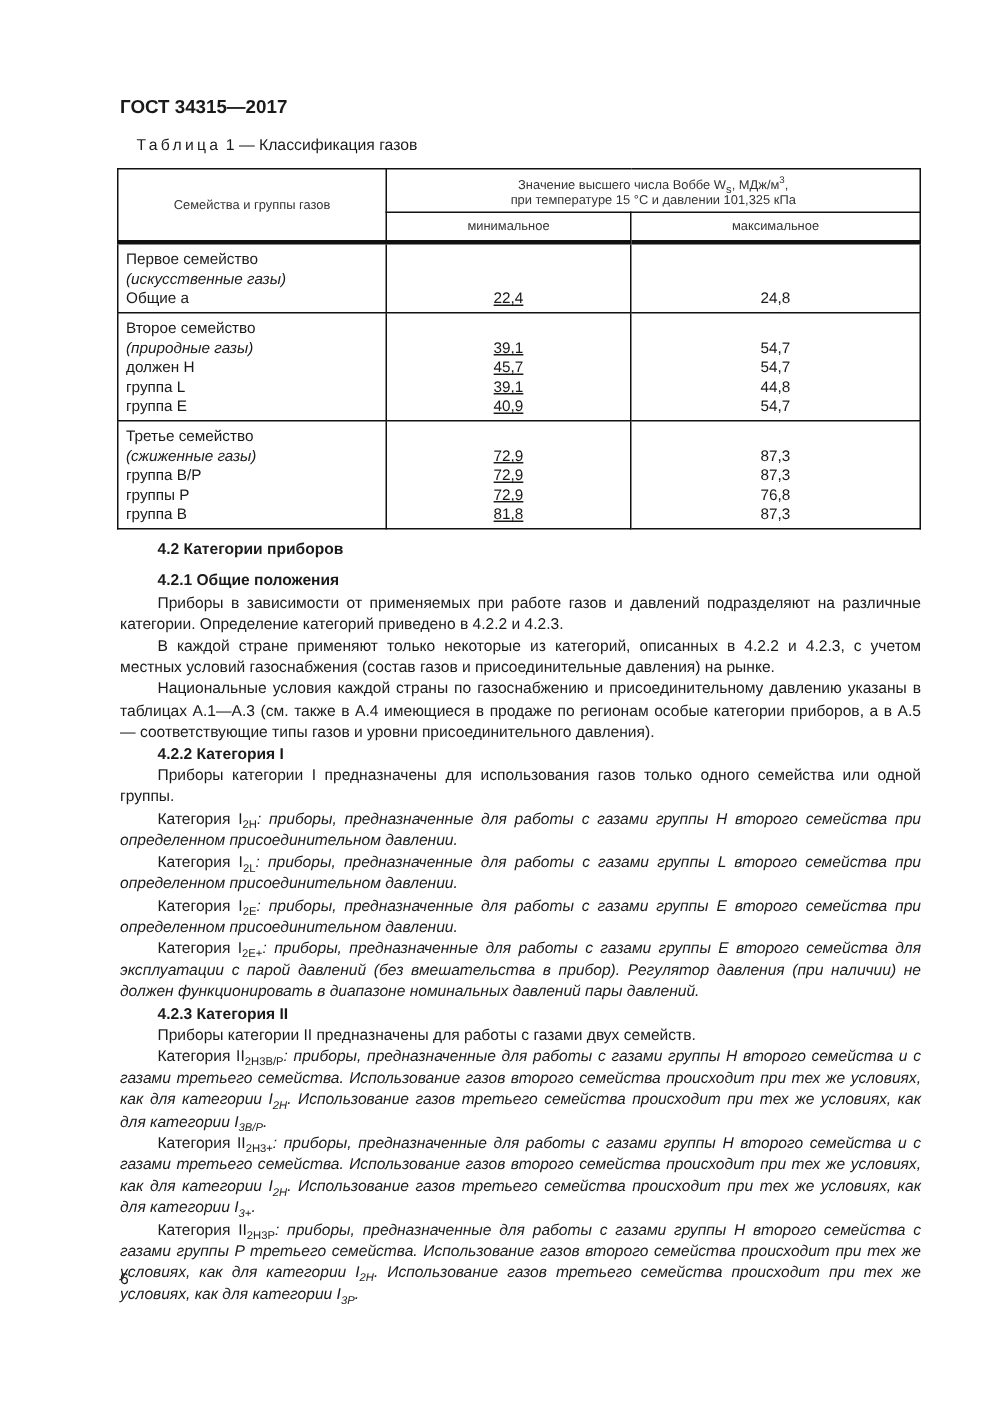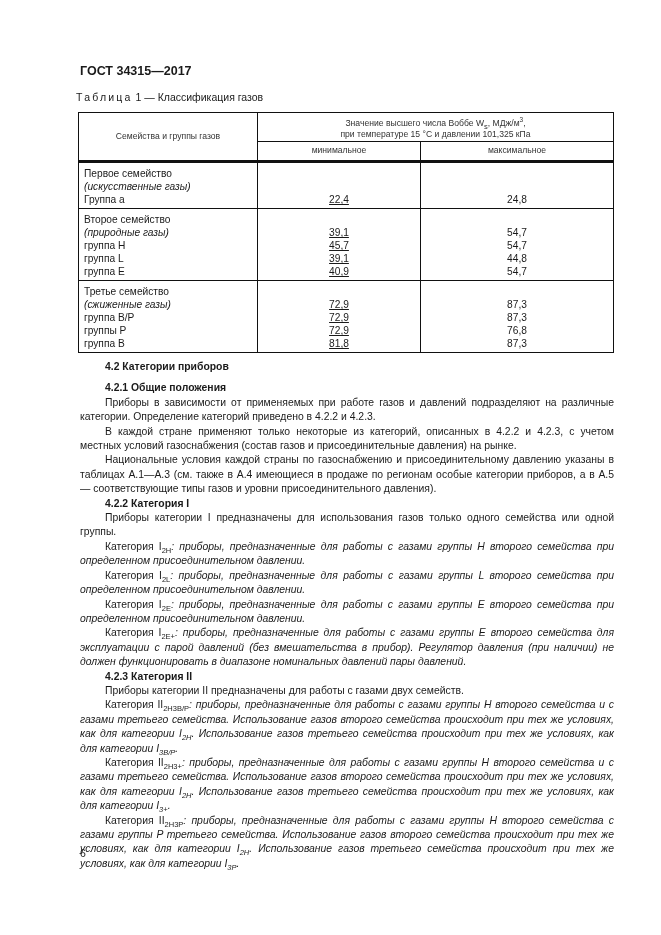--- a/index.html
+++ b/index.html
@@ -1,20 +1,20 @@
 <!DOCTYPE html>
 <html><head>
 <meta charset="utf-8">
 <style>
   html, body { margin:0; padding:0; background:#fff; }
   body { width:661px; height:935px; position:relative; overflow:hidden;
          font-family:"Liberation Sans", sans-serif; color:#1a1a1a; }
   .page { position:absolute; left:0; top:0; width:528px; height:935px; }
   .doc-id { position:absolute; left:80px; top:64px; font-weight:bold; font-size:12.5px; }
-  .caption { position:absolute; left:76px; top:91px; font-size:10.5px; }
+  .caption { position:absolute; left:91px; top:91px; font-size:10.5px; }
   .caption .sp { letter-spacing:2.2px; }
 
   table.gas { position:absolute; left:78px; top:112px; width:536px; border-collapse:collapse;
               font-size:10.2px; line-height:13.2px; }
   table.gas td, table.gas th { border:1.6px solid #111; padding:0; font-weight:normal; }
   table.gas th { font-size:8.6px; color:#333; text-align:center; vertical-align:middle; }
   table.gas tr.h1 th { height:28px; line-height:11px; }
   table.gas tr.h2 th { height:18px; border-bottom:3px solid #111; }
   table.gas td { vertical-align:bottom; padding:2px 0 1px 0; }
   table.gas td.name { padding-left:5px; width:173px; }
@@ -52,35 +52,35 @@
     </tr>
     <tr class="h2">
       <th>минимальное</th>
       <th>максимальное</th>
     </tr>
 
     <tr>
       <td class="name" style="padding-top:4px;">
         <span class="line">Первое семейство</span>
         <span class="line it">(искусственные газы)</span>
-        <span class="line">Группа a</span>
+        <span class="line">Общие a</span>
       </td>
       <td class="val c2">
         <span class="line">22,4</span>
       </td>
       <td class="val">
         <span class="line">24,8</span>
       </td>
     </tr>
 
     <tr>
       <td class="name" style="padding-top:4px;">
         <span class="line">Второе семейство</span>
         <span class="line it">(природные газы)</span>
-        <span class="line">группа H</span>
+        <span class="line">должен H</span>
         <span class="line">группа L</span>
         <span class="line">группа E</span>
       </td>
       <td class="val c2">
         <span class="line">39,1</span>
         <span class="line">45,7</span>
         <span class="line">39,1</span>
         <span class="line">40,9</span>
       </td>
       <td class="val">

